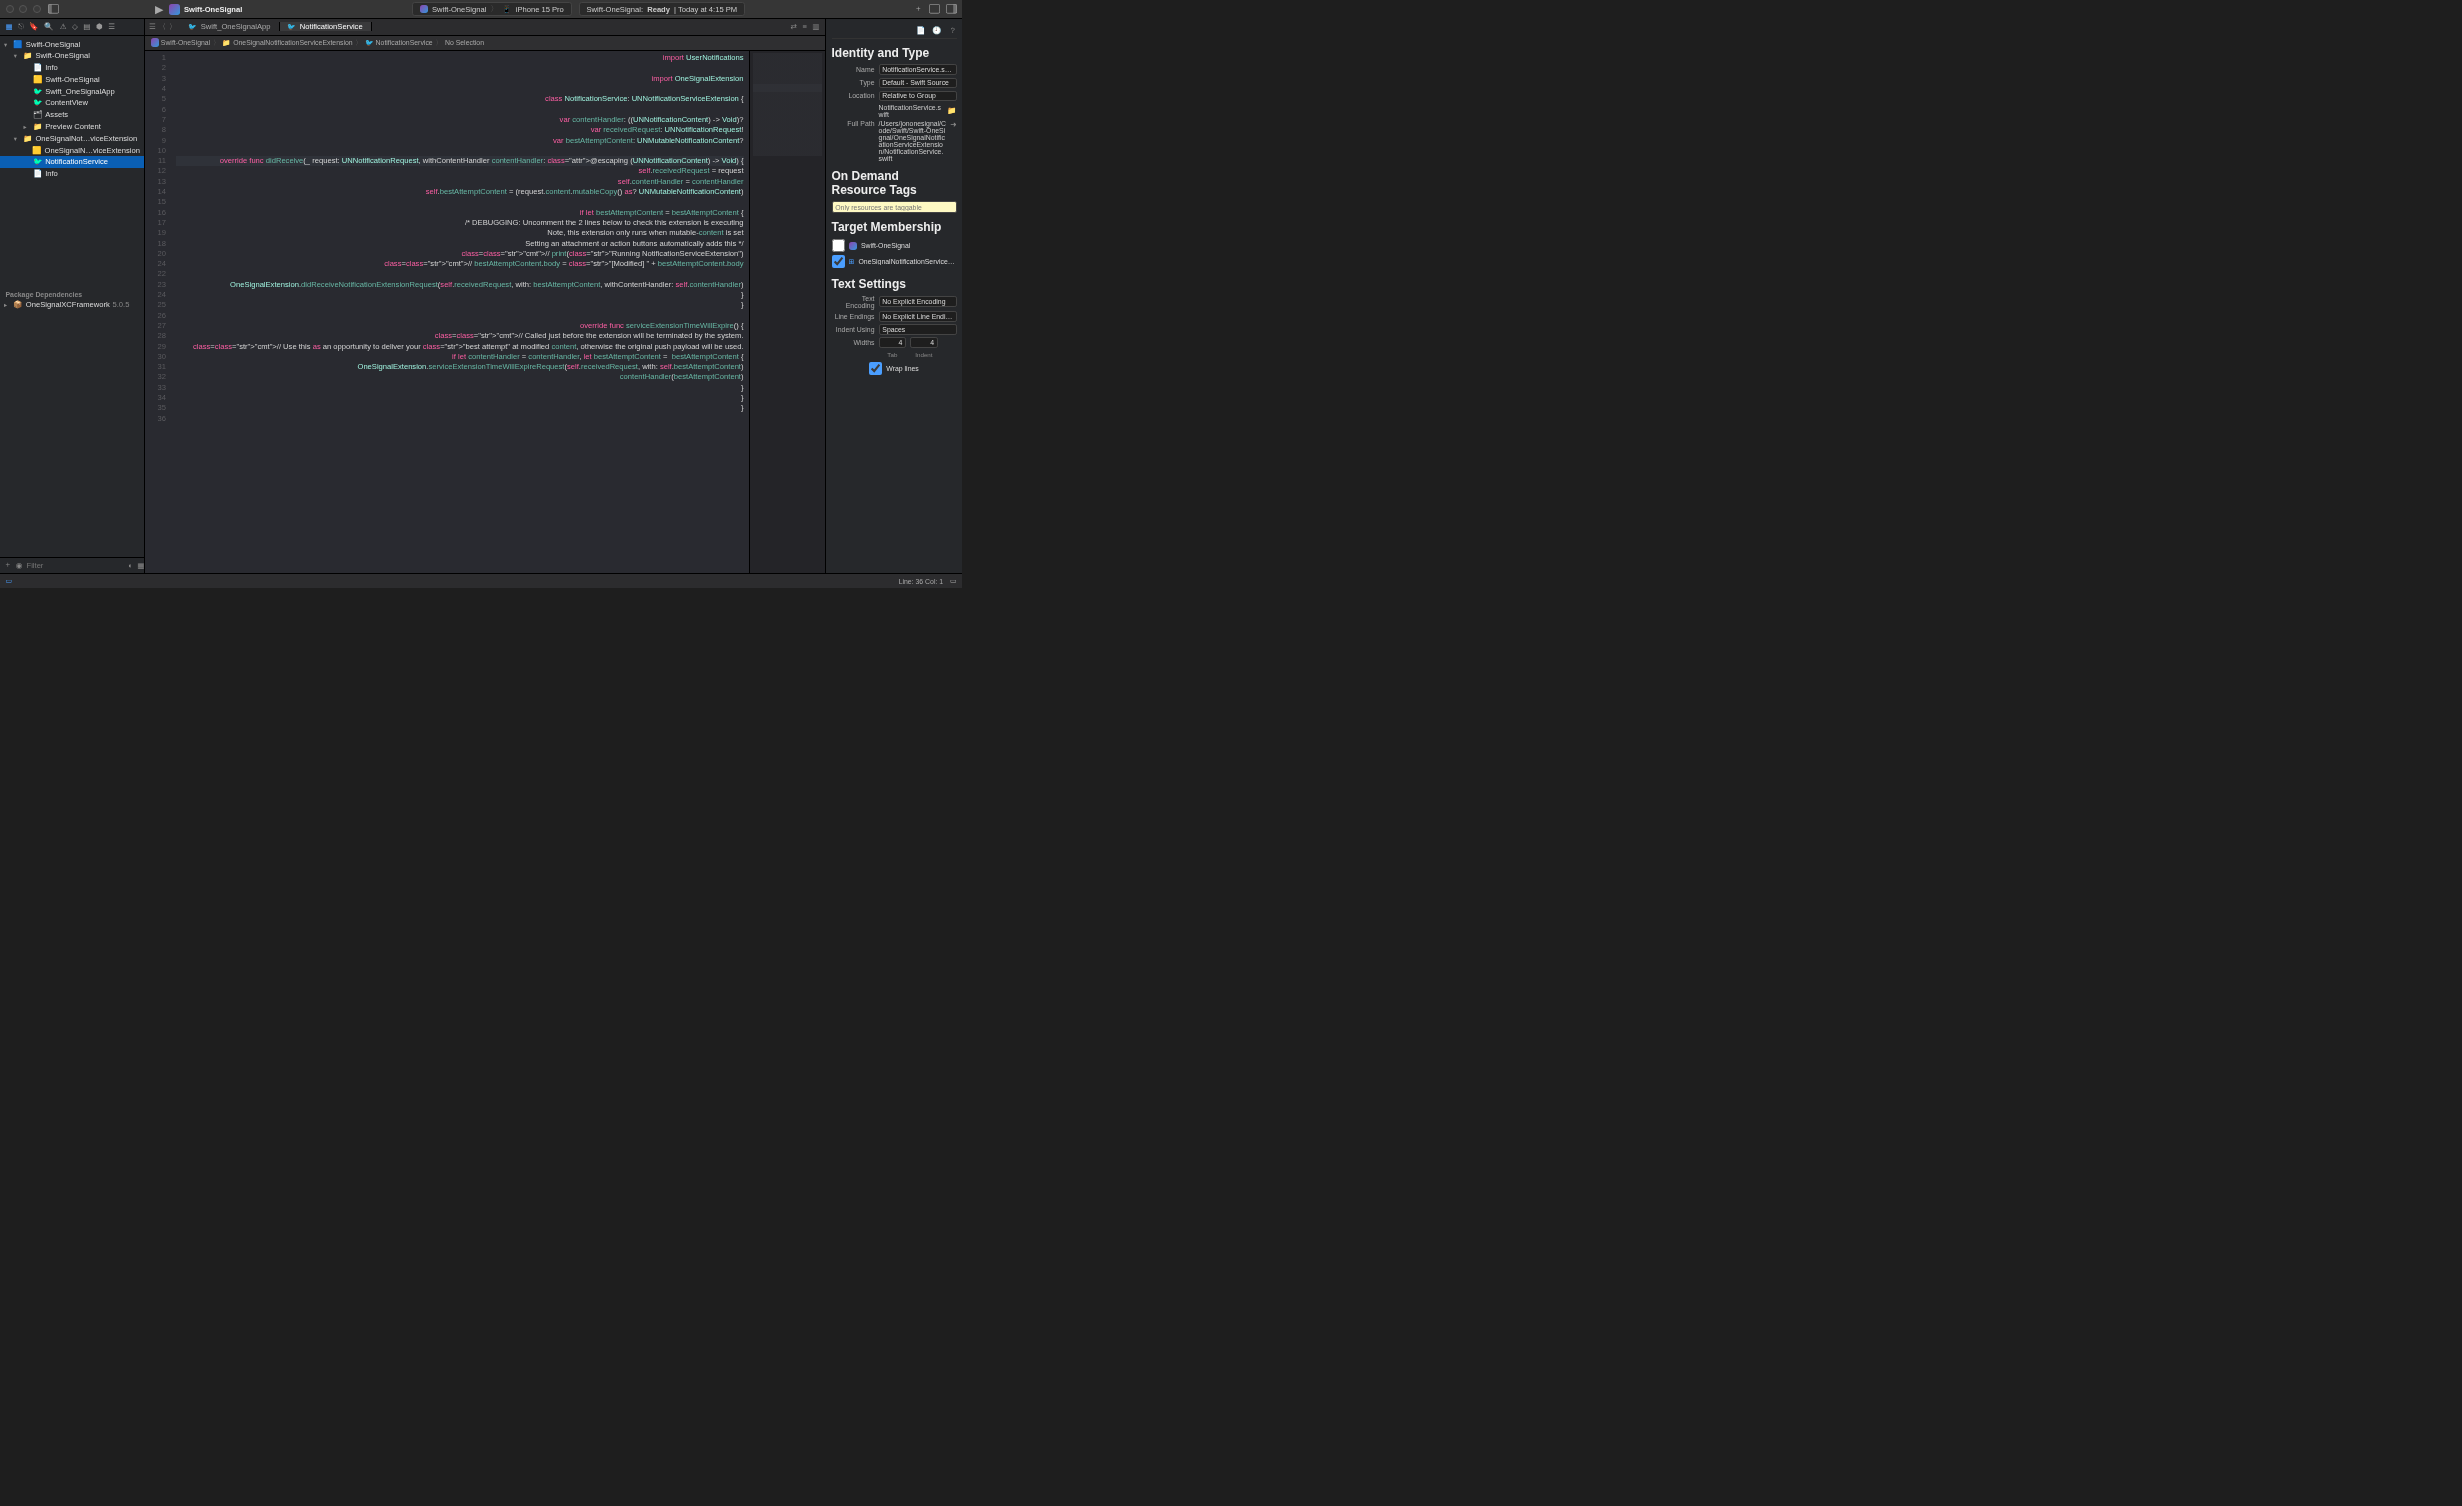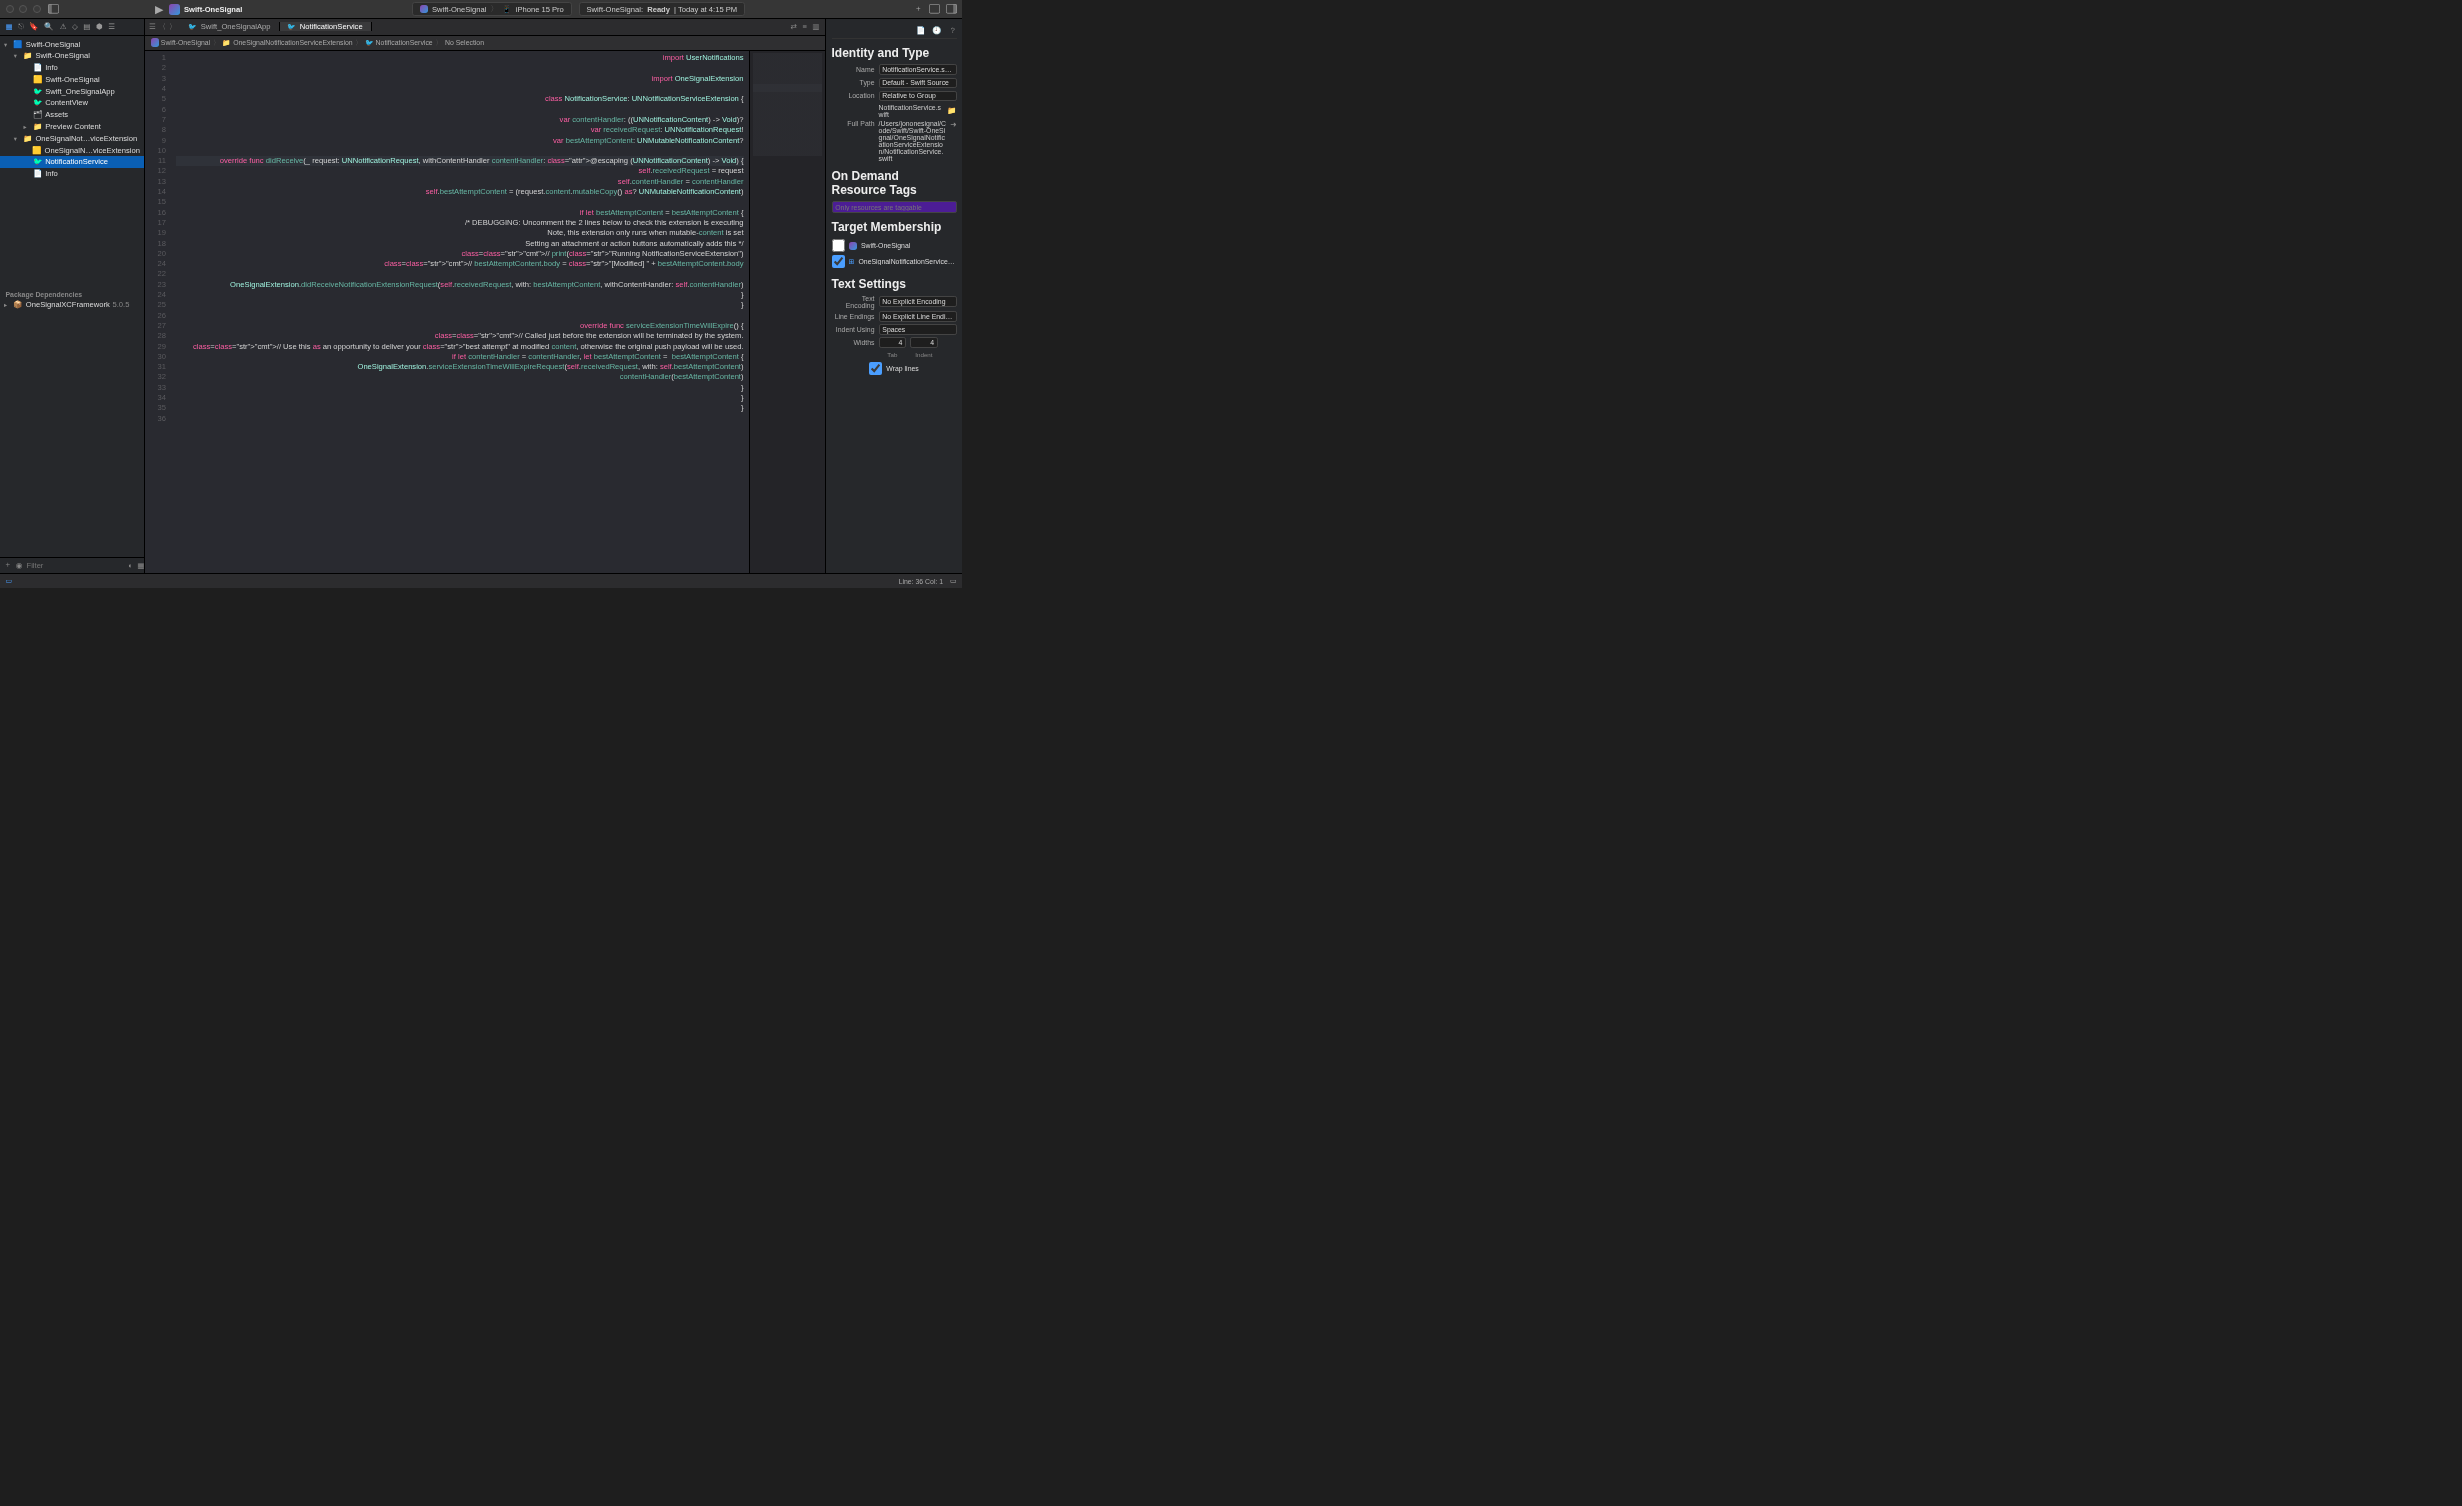--- a/index.html
+++ b/index.html
@@ -58,21 +58,21 @@
 
 .inspector { width: 137px; background: #26282b; border-left: 0.7px solid #000; overflow: auto; padding: 4.1px 5.5px; }
 .insp-tabs { display: flex; gap: 6.9px; padding: 2.7px 0; color: #888; border-bottom: 0.7px solid #333; justify-content: flex-end; }
 .insp-tabs .active { color: #4a9eff; }
 .insp-section { margin-top: 6.9px; }
 .insp-section h4 { font-size: 12px; font-weight: 600; color: #eee; margin-bottom: 4.1px; }
 .field-row { display: flex; align-items: center; margin-bottom: 2.7px; gap: 4.1px; }
 .field-label { width: 43px; text-align: right; color: #aaa; font-size: 6.9px; }
 .field-value { flex: 1; background: #1e1e1e; border: 0.7px solid #444; border-radius: 2.1px; padding: 0.7px 2.7px; color: #ddd; font-size: 6.9px; white-space: nowrap; overflow: hidden; text-overflow: ellipsis; }
 .field-static { flex: 1; color: #ccc; font-size: 6.9px; word-break: break-all; }
-.tag-input { width: 100%; background: #4c1d95; border: 0.7px solid #444; border-radius: 2.1px; padding: 1.4px 2.7px; color: #888; font-size: 6.9px; }
+.tag-input { width: 100%; background: #fef9c3; border: 0.7px solid #444; border-radius: 2.1px; padding: 1.4px 2.7px; color: #888; font-size: 6.9px; }
 .check-row { display: flex; align-items: center; gap: 4.1px; padding: 1.4px 0; font-size: 6.9px; color: #ddd; }
 .check-row input { accent-color: #4a9eff; }
 
 .debug-bar { height: 15px; background: #2c2c2e; border-top: 0.7px solid #000; display: flex; align-items: center; padding: 0 5.5px; color: #aaa; font-size: 6.9px; }
 .debug-right { margin-left: auto; display: flex; gap: 6.9px; align-items: center; }
 .cursor-pos { color: #aaa; }
 svg { display: block; }
 </style>
 </head>
 <body>

